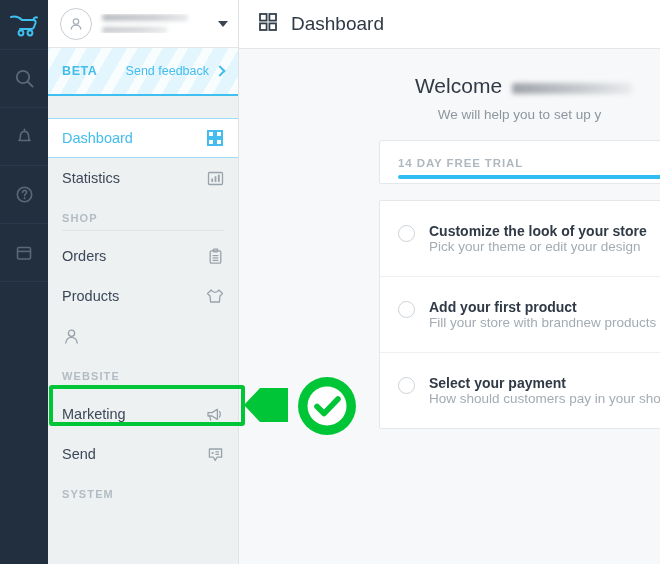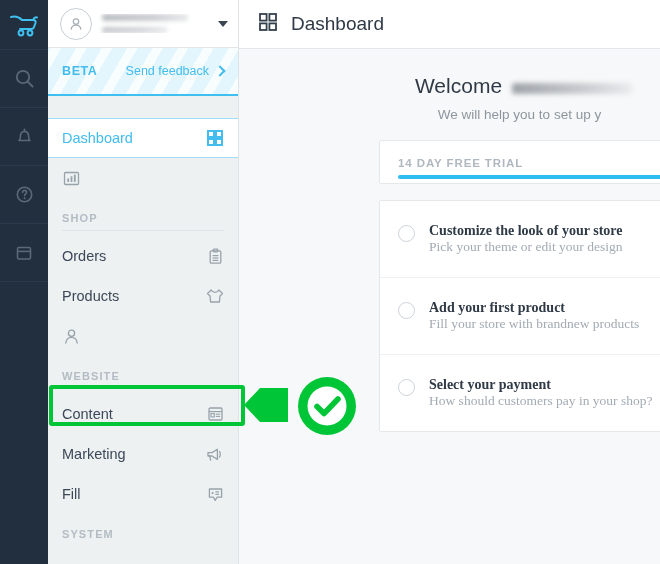--- a/index.html
+++ b/index.html
@@ -315,21 +315,21 @@
   .task:last-child { border-bottom: none; }
   .task-radio {
     width: 15px;
     height: 15px;
     border-radius: 50%;
     border: 1px solid #ccd2d8;
     flex: 0 0 15px;
     margin-top: 2px;
     background: #fff;
   }
-  .task-text { padding-left: 14px; font-family: Liberation Serif, serif; }
+  .task-text { padding-left: 14px; }
   .task-title {
     font-size: 14px;
     font-weight: 700;
     color: #2f3a46;
     white-space: nowrap;
   }
   .task-sub {
     font-size: 13.5px;
     color: #a3abb3;
     white-space: nowrap;
@@ -419,20 +419,21 @@
         <svg width="16" height="16" viewBox="0 0 16 16">
           <rect x="1" y="1" width="6" height="6" fill="none" stroke="#43bdee" stroke-width="2"></rect>
           <rect x="9" y="1" width="6" height="6" fill="none" stroke="#43bdee" stroke-width="2"></rect>
           <rect x="1" y="9" width="6" height="6" fill="none" stroke="#43bdee" stroke-width="2"></rect>
           <rect x="9" y="9" width="6" height="6" fill="none" stroke="#43bdee" stroke-width="2"></rect>
         </svg>
       </span>
     </div>
 
     <div class="nav-item">
+      <span class="label">Statistics</span>
       <span class="nav-icon">
         <svg width="17" height="17" viewBox="0 0 17 17">
           <rect x="1.5" y="2.5" width="14" height="12" rx="1" fill="none" stroke="#98a2ab" stroke-width="1.3"></rect>
           <rect x="4.3" y="8.5" width="1.8" height="3.4" fill="#98a2ab"></rect>
           <rect x="7.6" y="6.3" width="1.8" height="5.6" fill="#98a2ab"></rect>
           <rect x="10.9" y="4.6" width="1.8" height="7.3" fill="#98a2ab"></rect>
         </svg>
       </span>
     </div>
 
@@ -467,46 +468,34 @@
           <circle cx="8.5" cy="5.2" r="3.1" fill="none" stroke="#98a2ab" stroke-width="1.3"></circle>
           <path d="M2.8 15 C3.4 11 5.8 9.4 8.5 9.4 C11.2 9.4 13.6 11 14.2 15" fill="none" stroke="#98a2ab" stroke-width="1.3" stroke-linecap="round"></path>
         </svg>
       </span>
     </div>
 
     <div class="section-head">WEBSITE</div>
     <div class="section-rule"></div>
 
 
-    <div class="nav-item">
-      <span class="label">Content</span>
-      <span class="nav-icon">
-        <svg width="17" height="16" viewBox="0 0 17 16">
-          <rect x="2" y="2" width="13" height="12" rx="1.2" fill="none" stroke="#98a2ab" stroke-width="1.3"></rect>
-          <line x1="2" y1="5.6" x2="15" y2="5.6" stroke="#98a2ab" stroke-width="1.2"></line>
-          <rect x="4" y="7.6" width="3.3" height="3.3" fill="none" stroke="#98a2ab" stroke-width="1.1"></rect>
-          <line x1="8.8" y1="8.2" x2="13.2" y2="8.2" stroke="#98a2ab" stroke-width="1.1"></line>
-          <line x1="8.8" y1="10.4" x2="13.2" y2="10.4" stroke="#98a2ab" stroke-width="1.1"></line>
-        </svg>
-      </span>
-    </div>
 
     <div class="nav-item">
       <span class="label">Marketing</span>
       <span class="nav-icon">
         <svg width="18" height="17" viewBox="0 0 18 17">
           <path d="M2 6.6 L2 10 L6 10 L11.4 13.4 L11.4 3.2 L6 6.6 Z" fill="none" stroke="#98a2ab" stroke-width="1.3" stroke-linejoin="round"></path>
           <path d="M13.4 5.6 C14.6 6.6 14.6 10 13.4 11" fill="none" stroke="#98a2ab" stroke-width="1.3" stroke-linecap="round"></path>
           <path d="M3.8 10 L4.6 14.2" fill="none" stroke="#98a2ab" stroke-width="1.3" stroke-linecap="round"></path>
         </svg>
       </span>
     </div>
 
     <div class="nav-item">
-      <span class="label">Fill</span>
+      <span class="label">Send</span>
       <span class="nav-icon">
         <svg width="17" height="17" viewBox="0 0 17 17">
           <path d="M2.4 3 L14.6 3 L14.6 11.2 L10 11.2 L8.2 14.4 L6.4 11.2 L2.4 11.2 Z" fill="none" stroke="#98a2ab" stroke-width="1.3" stroke-linejoin="round"></path>
           <circle cx="5.6" cy="7.1" r="1.1" fill="#98a2ab"></circle>
           <line x1="8.4" y1="5.9" x2="12" y2="5.9" stroke="#98a2ab" stroke-width="1.2"></line>
           <line x1="8.4" y1="8.3" x2="12" y2="8.3" stroke="#98a2ab" stroke-width="1.2"></line>
         </svg>
       </span>
     </div>
 

